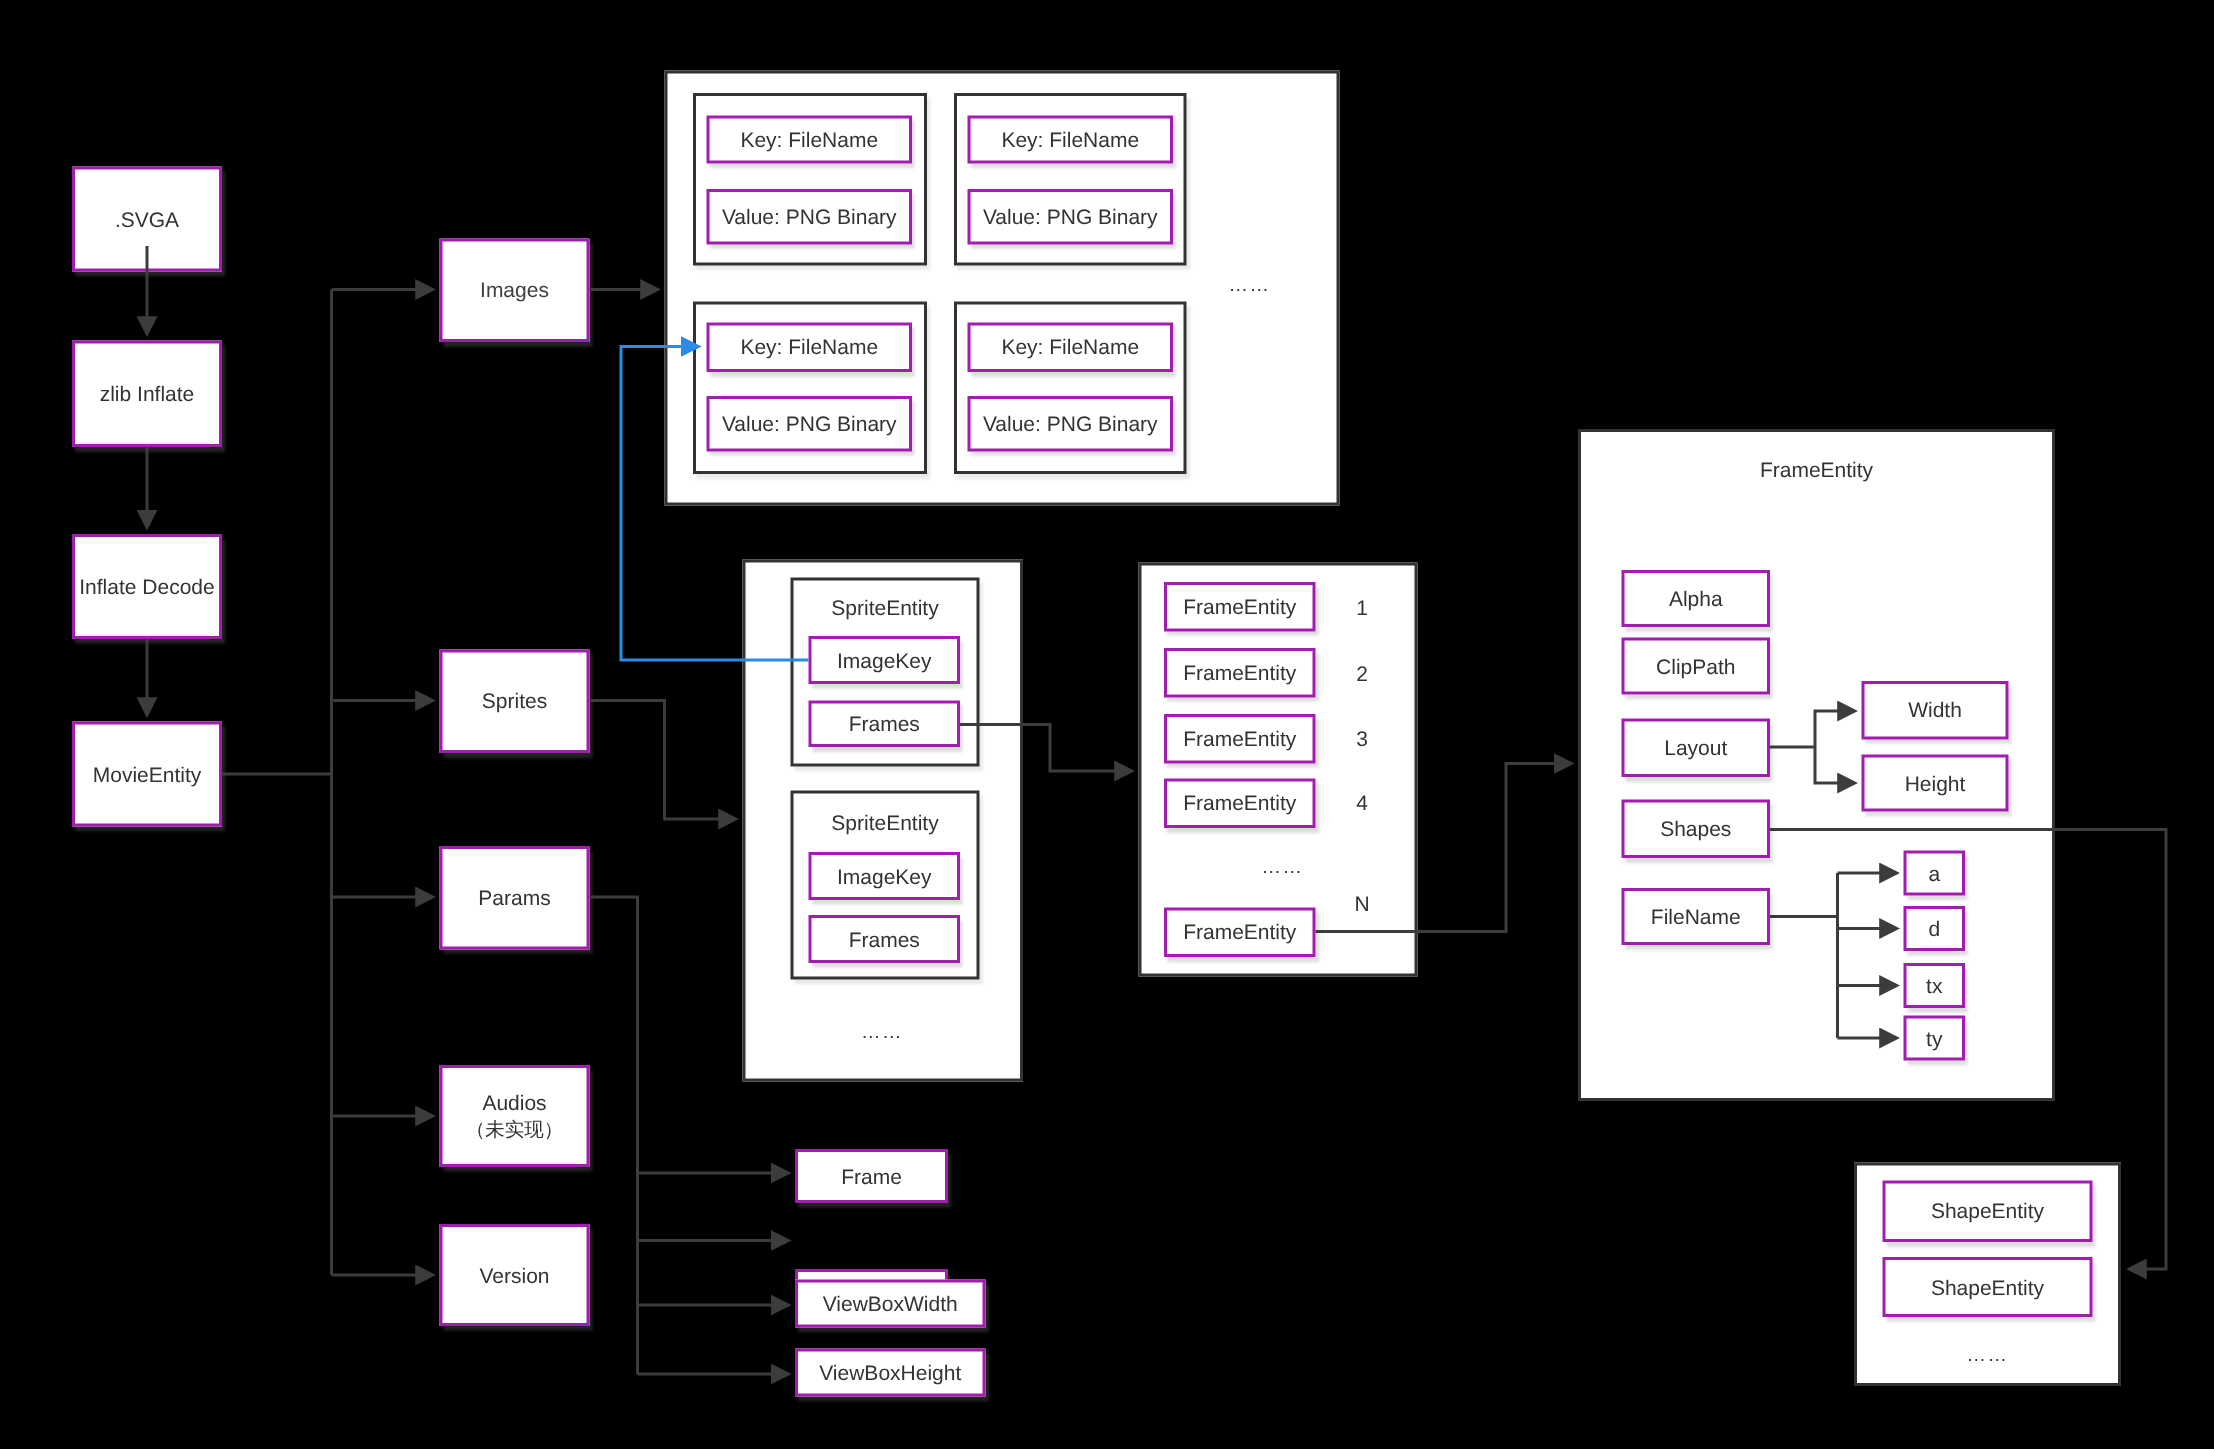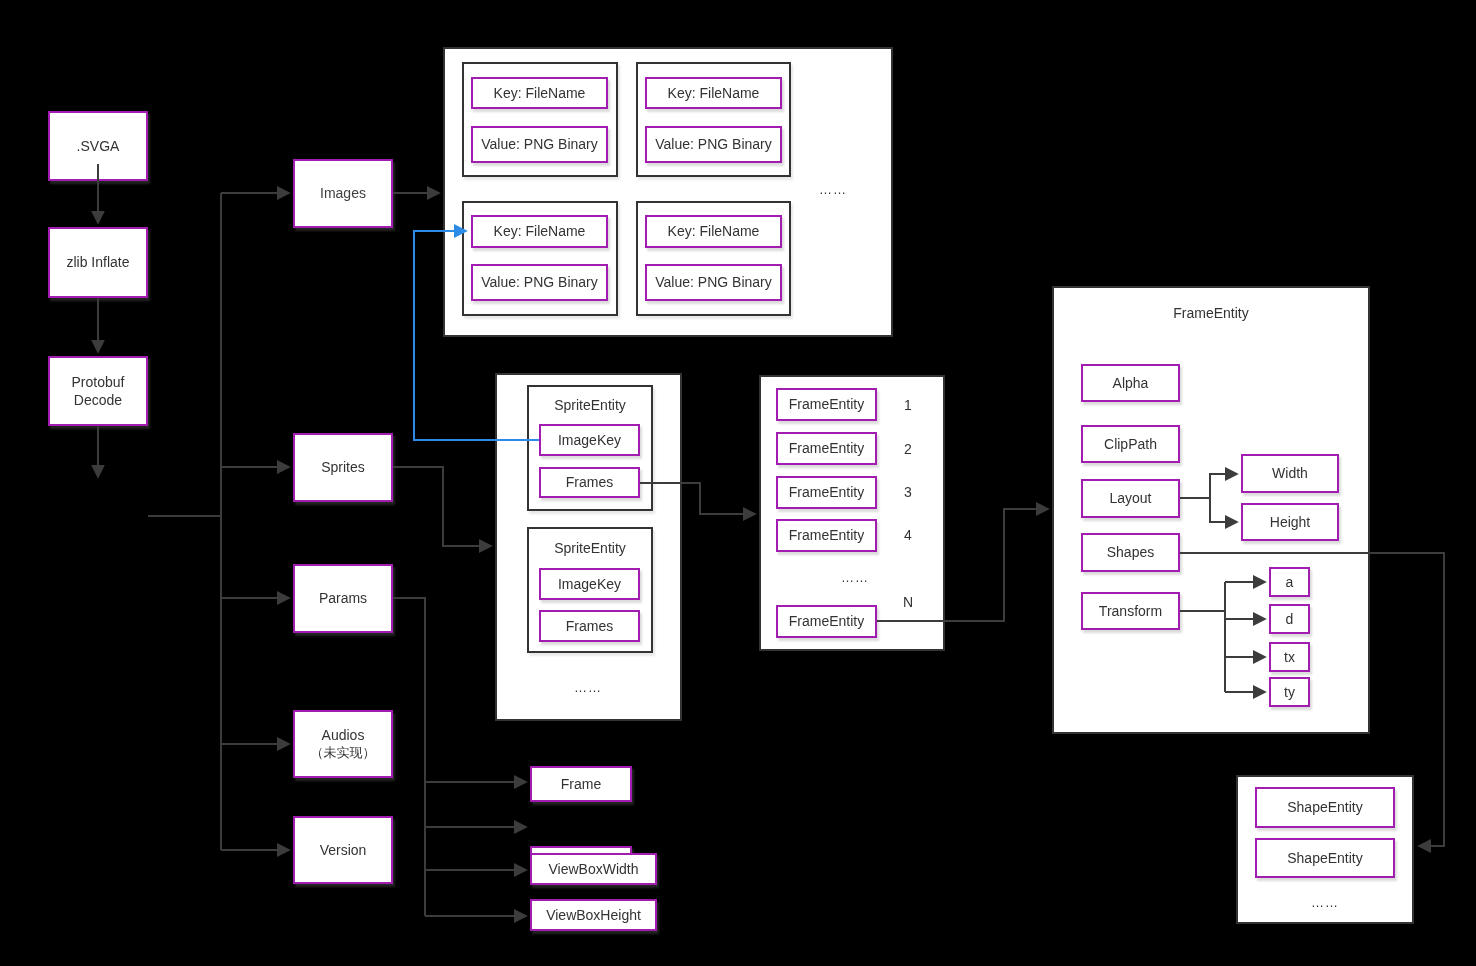--- a/index.html
+++ b/index.html
@@ -66,21 +66,24 @@
 
 <div class="canvas">
   <div id="nodes-layer">
       <div class="node box" style="left: 48px; top: 94px; width: 100px; height: 70px; color: rgb(51, 51, 51); margin-top: 17px;">
         <div>.SVGA</div>
       </div>
       <div class="node box" style="left: 48px; top: 227px; width: 100px; height: 71px; color: rgb(51, 51, 51);">
         <div>zlib Inflate</div>
       </div>
       <div class="node box" style="left: 48px; top: 356px; width: 100px; height: 70px; color: rgb(51, 51, 51);">
-        <div>Protobuf Decode</div>
+        <div>Inflate Decode</div>
+      </div>
+      <div class="node box" style="left: 48px; top: 481px; width: 100px; height: 70px; color: rgb(51, 51, 51);">
+        <div>MovieEntity</div>
       </div>
       <div class="node box" style="left: 293px; top: 159px; width: 100px; height: 69px; color: #404040;">
         <div>Images</div>
       </div>
       <div class="node box" style="left: 293px; top: 564px; width: 100px; height: 69px; color: rgb(51, 51, 51);">
         <div>Params</div>
       </div>
       <div class="node box" style="left: 293px; top: 433px; width: 100px; height: 69px; color: rgb(51, 51, 51);">
         <div>Sprites</div>
       </div>
@@ -178,40 +181,40 @@
       <div class="node text" style="left: 896px; top: 593px; width: 24px; height: 18px; color: rgb(51, 51, 51);">
         <div>N</div>
       </div>
       <div class="node text ellipsis" style="left: 830px; top: 567px; width: 50px; height: 22px; color: rgb(51, 51, 51);">
         <div>……</div>
       </div>
       <div class="node container" style="left: 1052px; top: 286px; width: 318px; height: 448px; color: rgb(51, 51, 51);"></div>
       <div class="node text" style="left: 1052px; top: 304px; width: 318px; height: 18px; color: rgb(51, 51, 51);">
         <div>FrameEntity</div>
       </div>
-      <div class="node box" style="left: 1081px; top: 364px; width: 99px; height: 38px; color: rgb(51, 51, 51);">
+      <div class="node box" style="left: 1081px; top: 380px; width: 99px; height: 38px; color: rgb(51, 51, 51);">
         <div>Alpha</div>
       </div>
       <div class="node box" style="left: 1081px; top: 425px; width: 99px; height: 38px; color: rgb(51, 51, 51);">
         <div>ClipPath</div>
       </div>
       <div class="node box" style="left: 1081px; top: 479px; width: 99px; height: 39px; color: rgb(51, 51, 51);">
         <div>Layout</div>
       </div>
       <div class="node box" style="left: 1241px; top: 454px; width: 98px; height: 39px; color: rgb(51, 51, 51);">
         <div>Width</div>
       </div>
       <div class="node box" style="left: 1241px; top: 503px; width: 98px; height: 38px; color: rgb(51, 51, 51);">
         <div>Height</div>
       </div>
       <div class="node box" style="left: 1081px; top: 533px; width: 99px; height: 39px; color: rgb(51, 51, 51);">
         <div>Shapes</div>
       </div>
       <div class="node box" style="left: 1081px; top: 592px; width: 99px; height: 38px; color: rgb(51, 51, 51);">
-        <div>Transform</div>
+        <div>FileName</div>
       </div>
       <div class="node box" style="left: 1269px; top: 567px; width: 41px; height: 30px; color: rgb(51, 51, 51);">
         <div>a</div>
       </div>
       <div class="node box" style="left: 1269px; top: 604px; width: 41px; height: 30px; color: rgb(51, 51, 51);">
         <div>d</div>
       </div>
       <div class="node box" style="left: 1269px; top: 642px; width: 41px; height: 30px; color: rgb(51, 51, 51);">
         <div>tx</div>
       </div>

